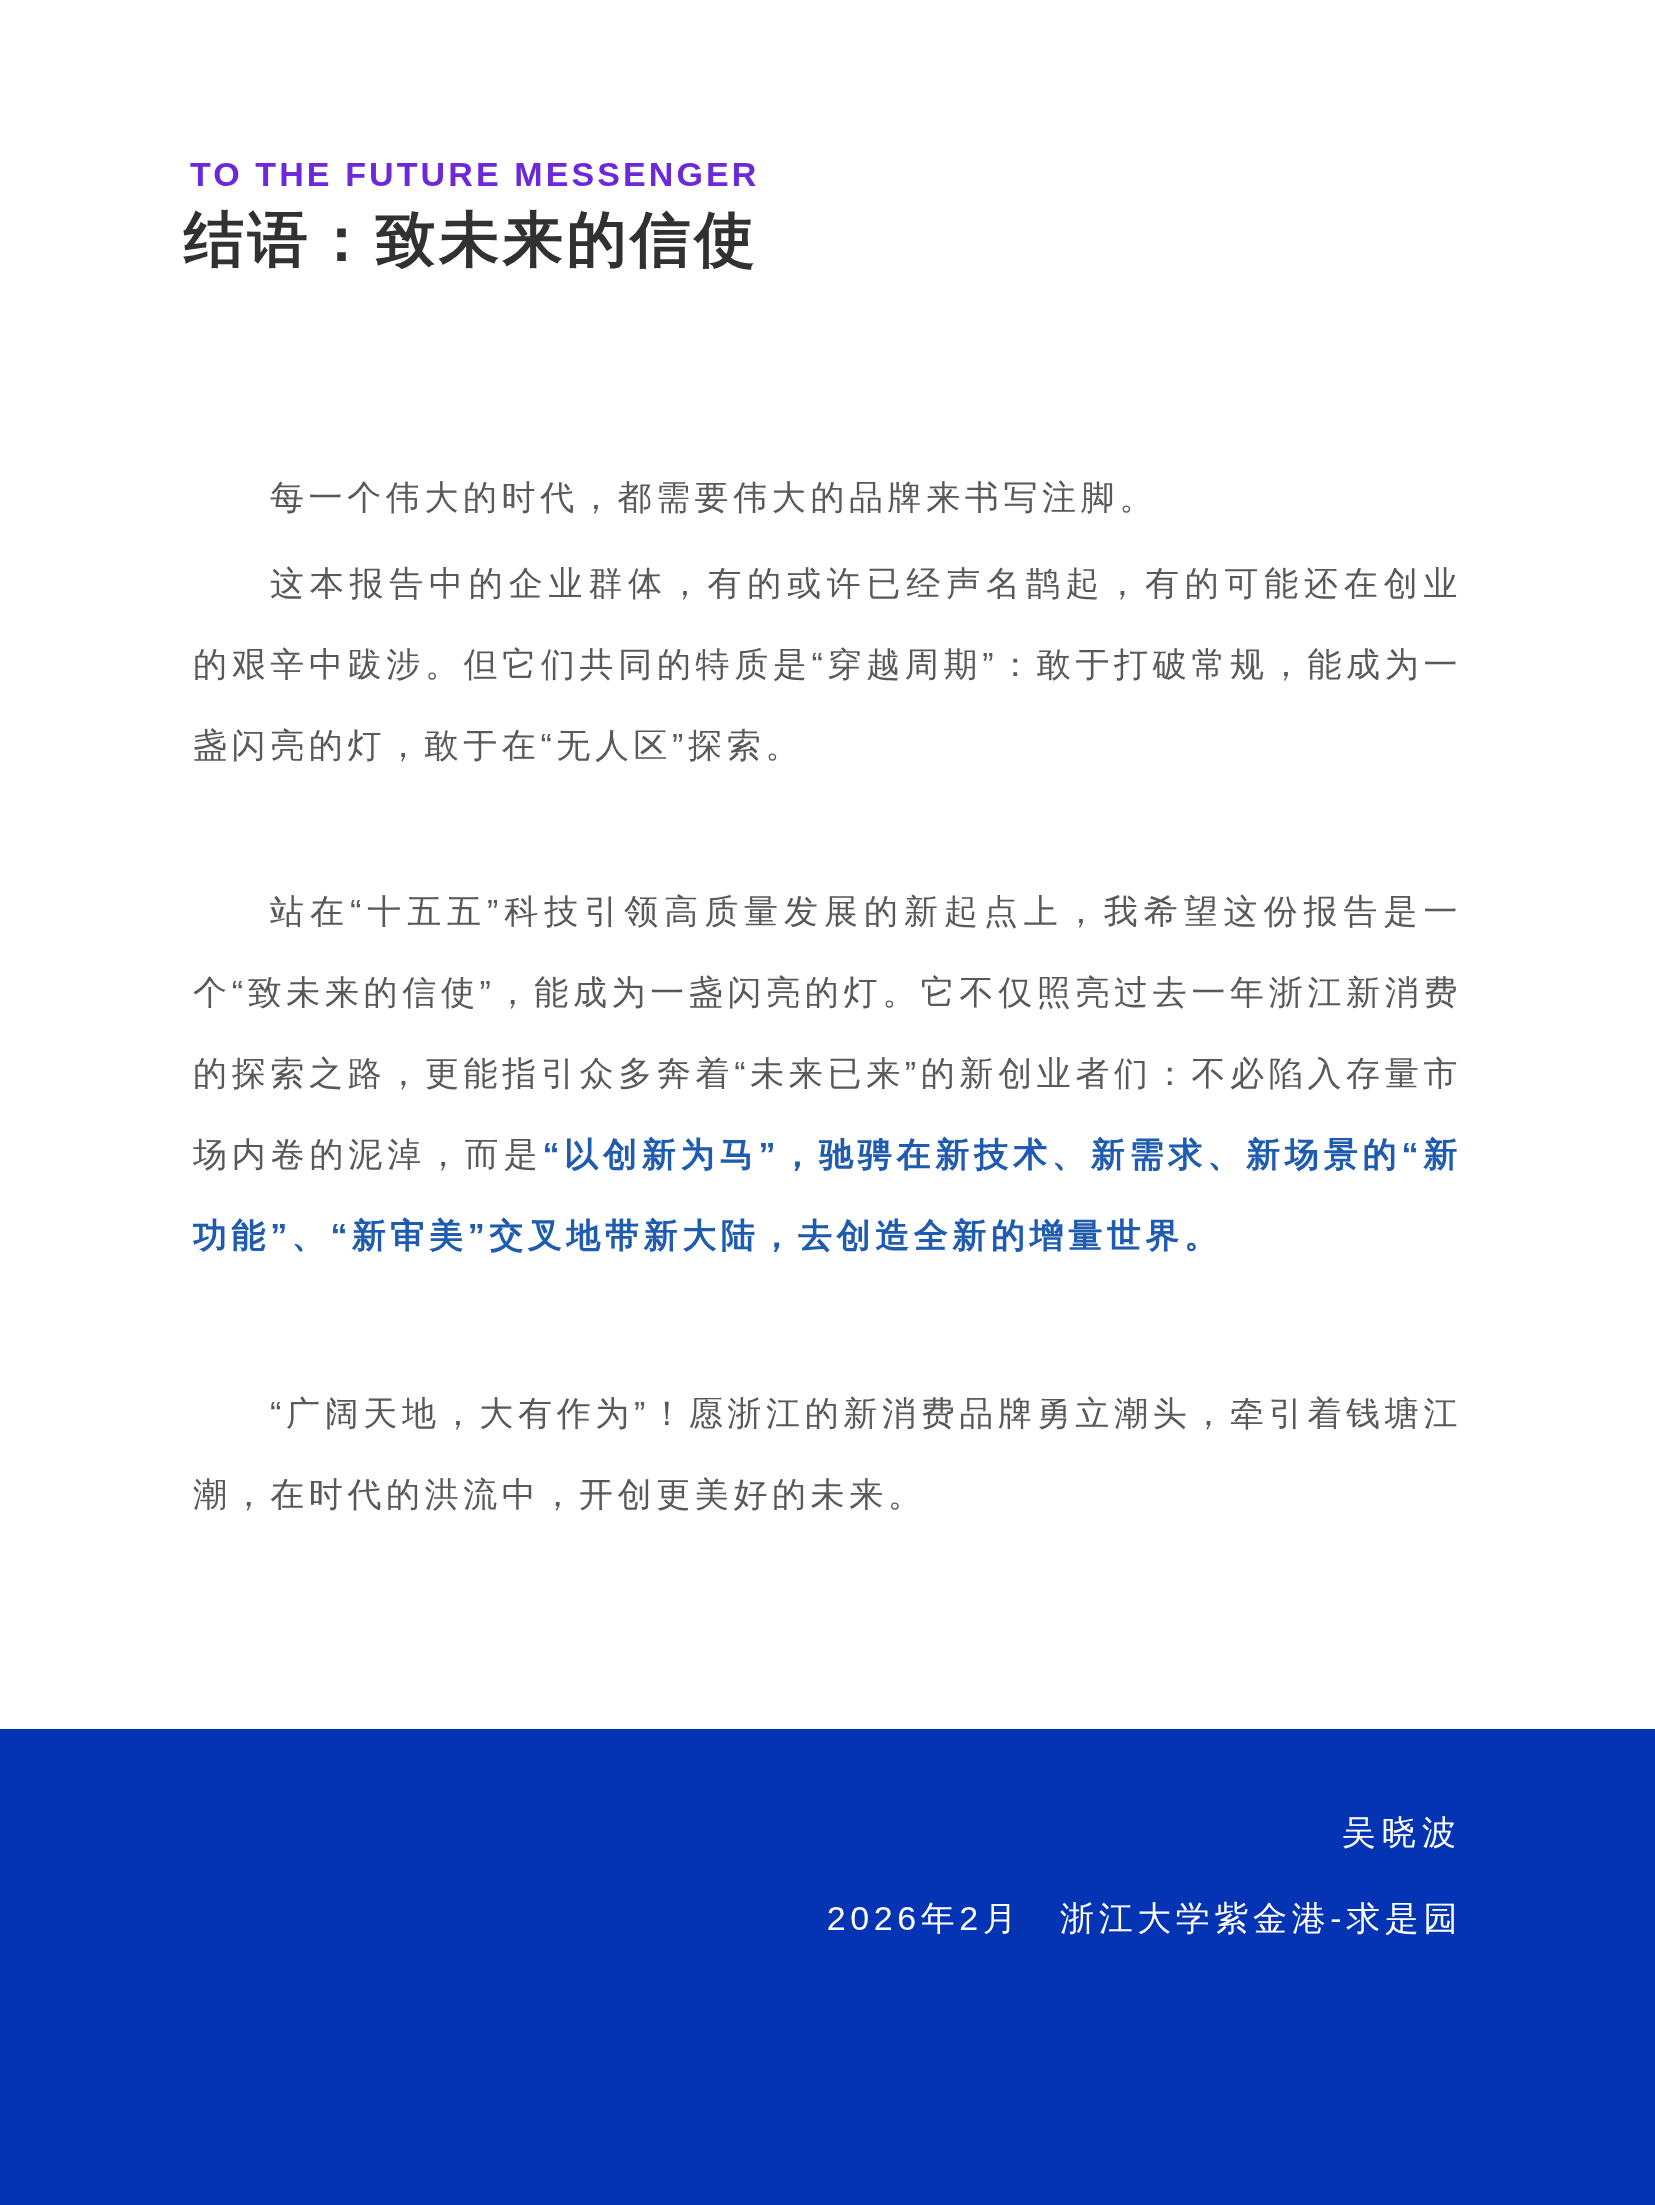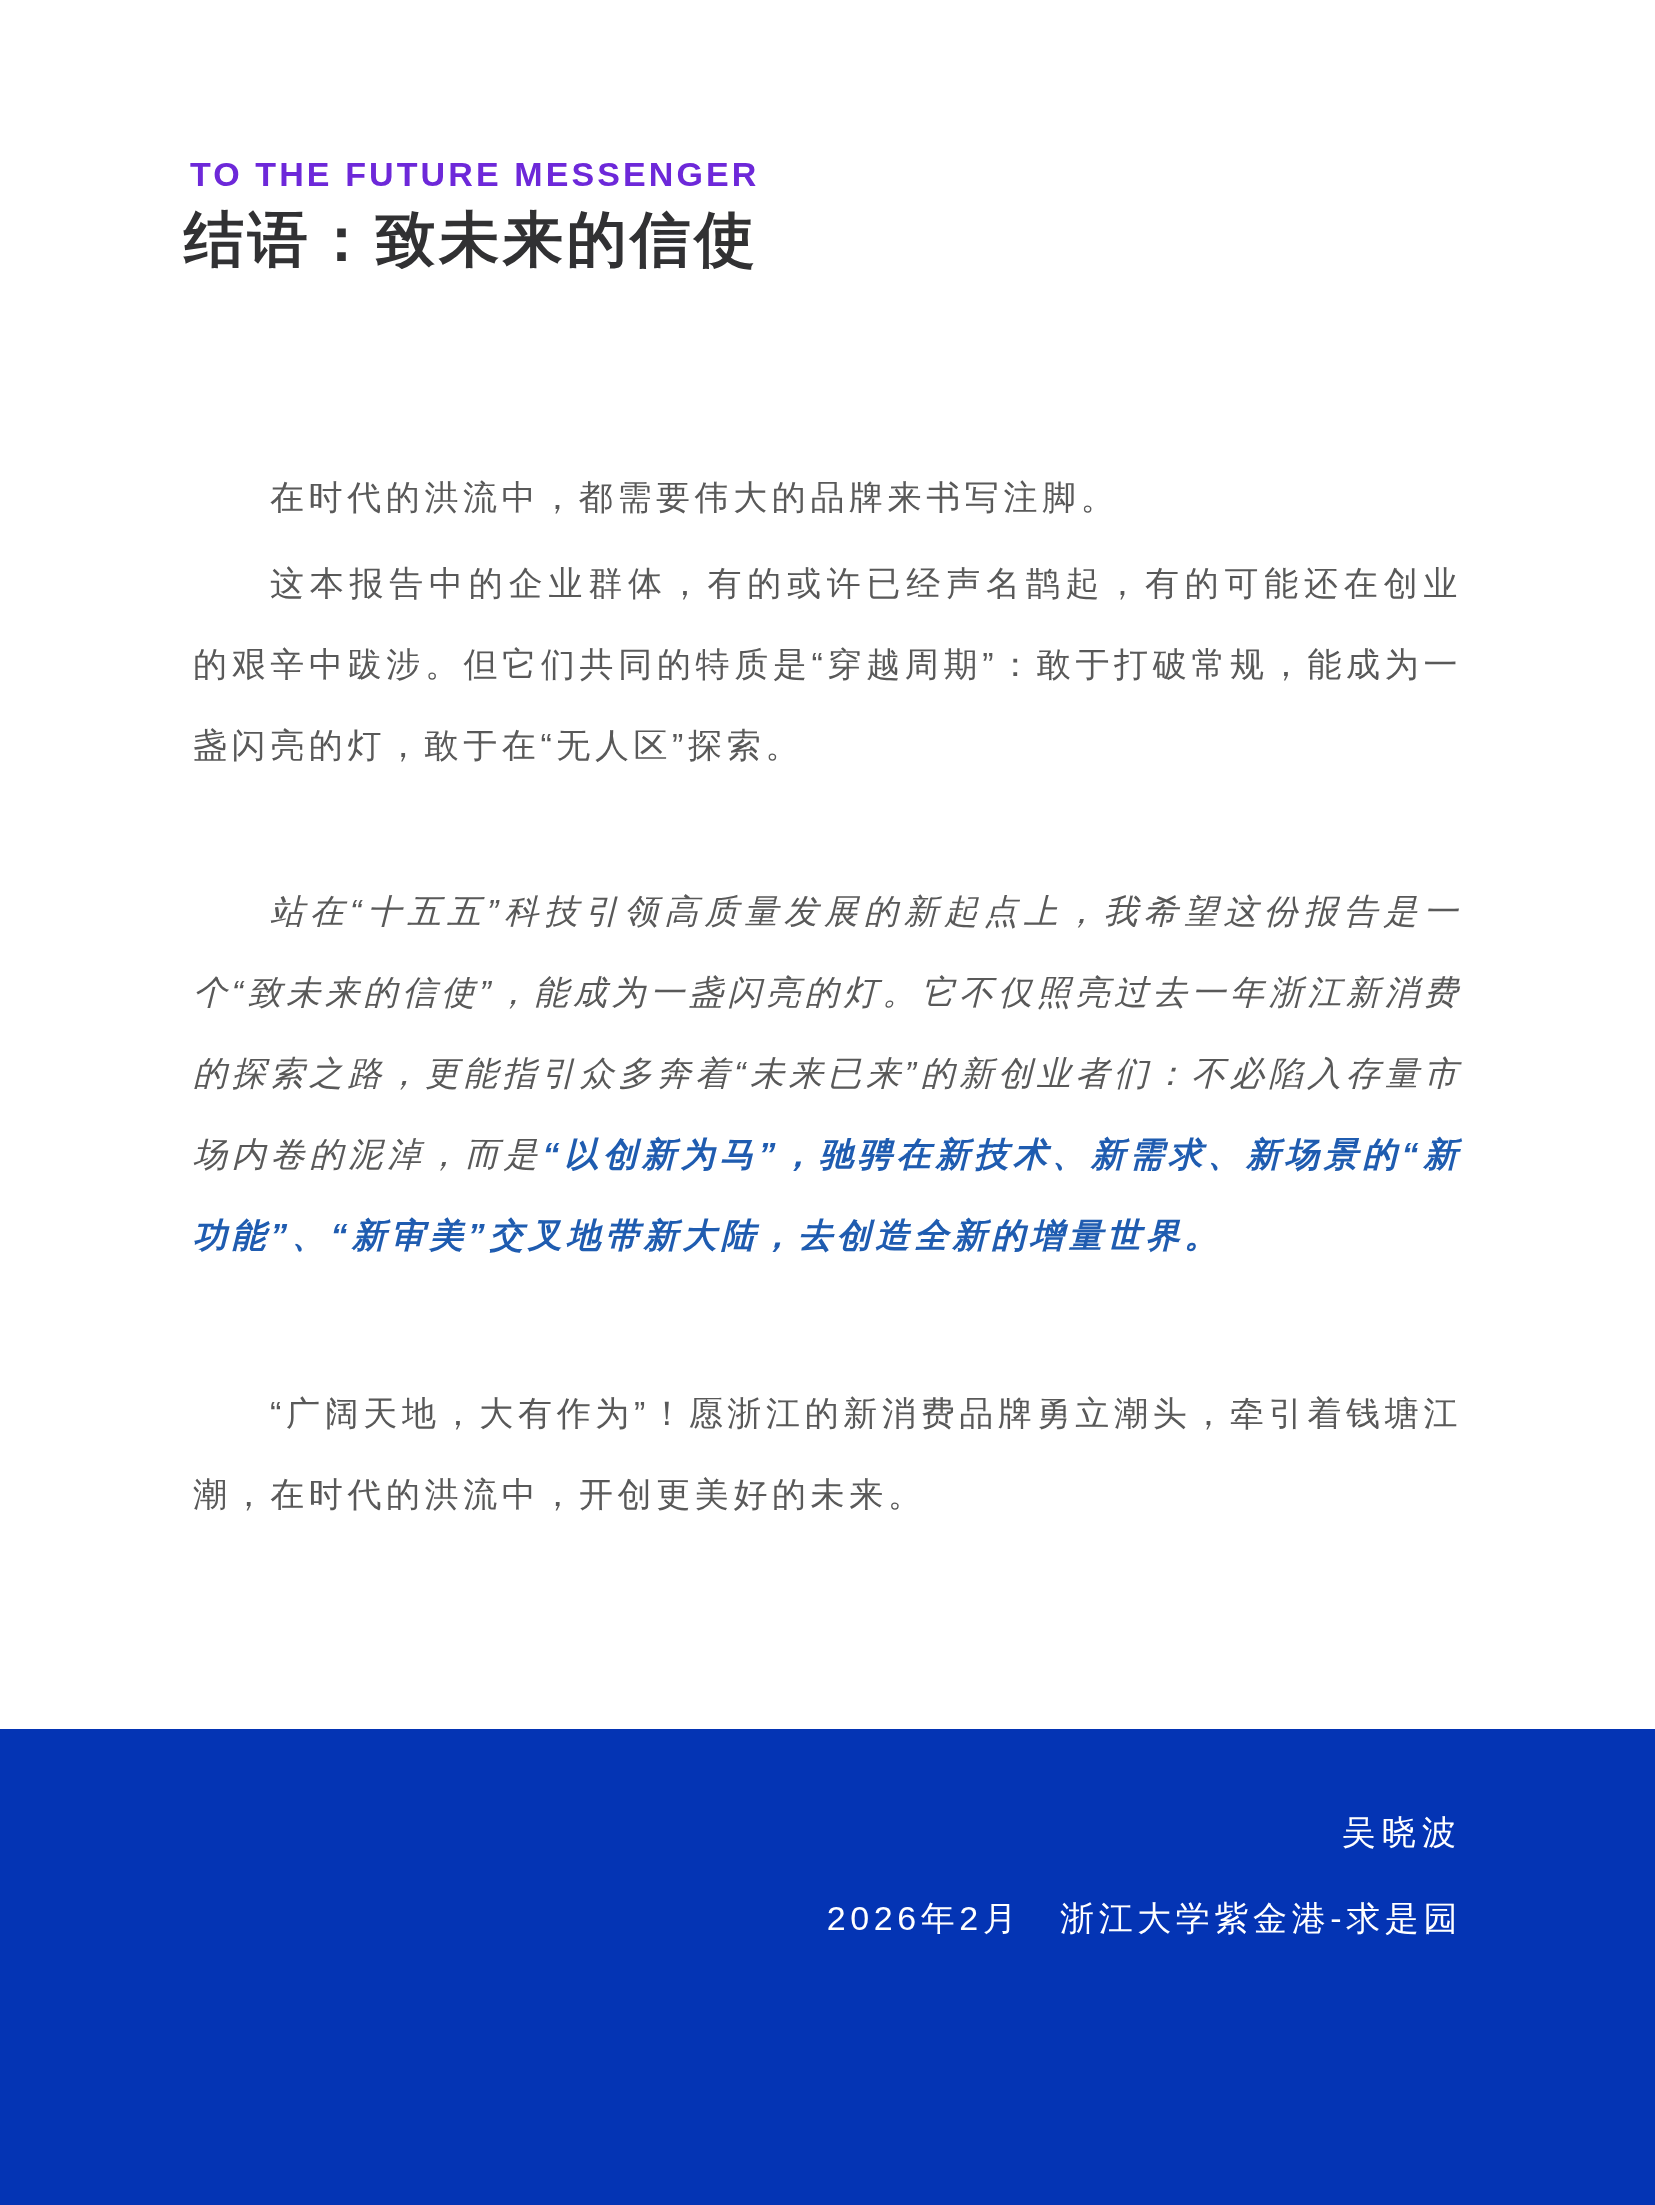--- a/index.html
+++ b/index.html
@@ -44,21 +44,21 @@
     letter-spacing: 4.6px;
     color: #595959;
     text-align: justify;
     text-justify: inter-ideograph;
   }
   .para {
     margin: 0;
     text-indent: 77px;
   }
   .para.p2 { margin-top: 4.6px; }
-  .para.p3 { margin-top: 85px; font-style: italic; }
+  .para.p3 { margin-top: 85px; }
   .para.p4 { margin-top: 97px; }
   .highlight {
     color: #1f5cb0;
     font-weight: 700;
   }
   .footer {
     position: absolute;
     left: 0;
     top: 1729px;
     width: 1655px;
@@ -88,21 +88,21 @@
 </head>
 <body>
 
 <div class="page">
 
   <div class="eyebrow">TO THE FUTURE MESSENGER</div>
 
   <h1 class="title">结语：致未来的信使</h1>
 
   <div class="body-text">
-    <p class="para p1">在时代的洪流中，都需要伟大的品牌来书写注脚。</p>
+    <p class="para p1">每一个伟大的时代，都需要伟大的品牌来书写注脚。</p>
     <p class="para p2">这本报告中的企业群体，有的或许已经声名鹊起，有的可能还在创业的艰辛中跋涉。但它们共同的特质是“穿越周期”：敢于打破常规，能成为一盏闪亮的灯，敢于在“无人区”探索。</p>
     <p class="para p3"><span>站在“十五五”科技引领高质量发展的新起点上，我希望这份报告是一个“致未来的信使”，能成为一盏闪亮的灯。它不仅照亮过去一年浙江新消费的探索之路，更能指引众多奔着“未来已来”的新创业者们：不必陷入存量市场内卷的泥淖，而是</span><span class="highlight">“以创新为马”，驰骋在新技术、新需求、新场景的“新功能”、“新审美”交叉地带新大陆，去创造全新的增量世界。</span></p>
     <p class="para p4">“广阔天地，大有作为”！愿浙江的新消费品牌勇立潮头，牵引着钱塘江潮，在时代的洪流中，开创更美好的未来。</p>
   </div>
 
   <div class="footer">
     <div class="author">吴晓波</div>
     <div class="dateloc">2026年2月　浙江大学紫金港-求是园</div>
   </div>
 

